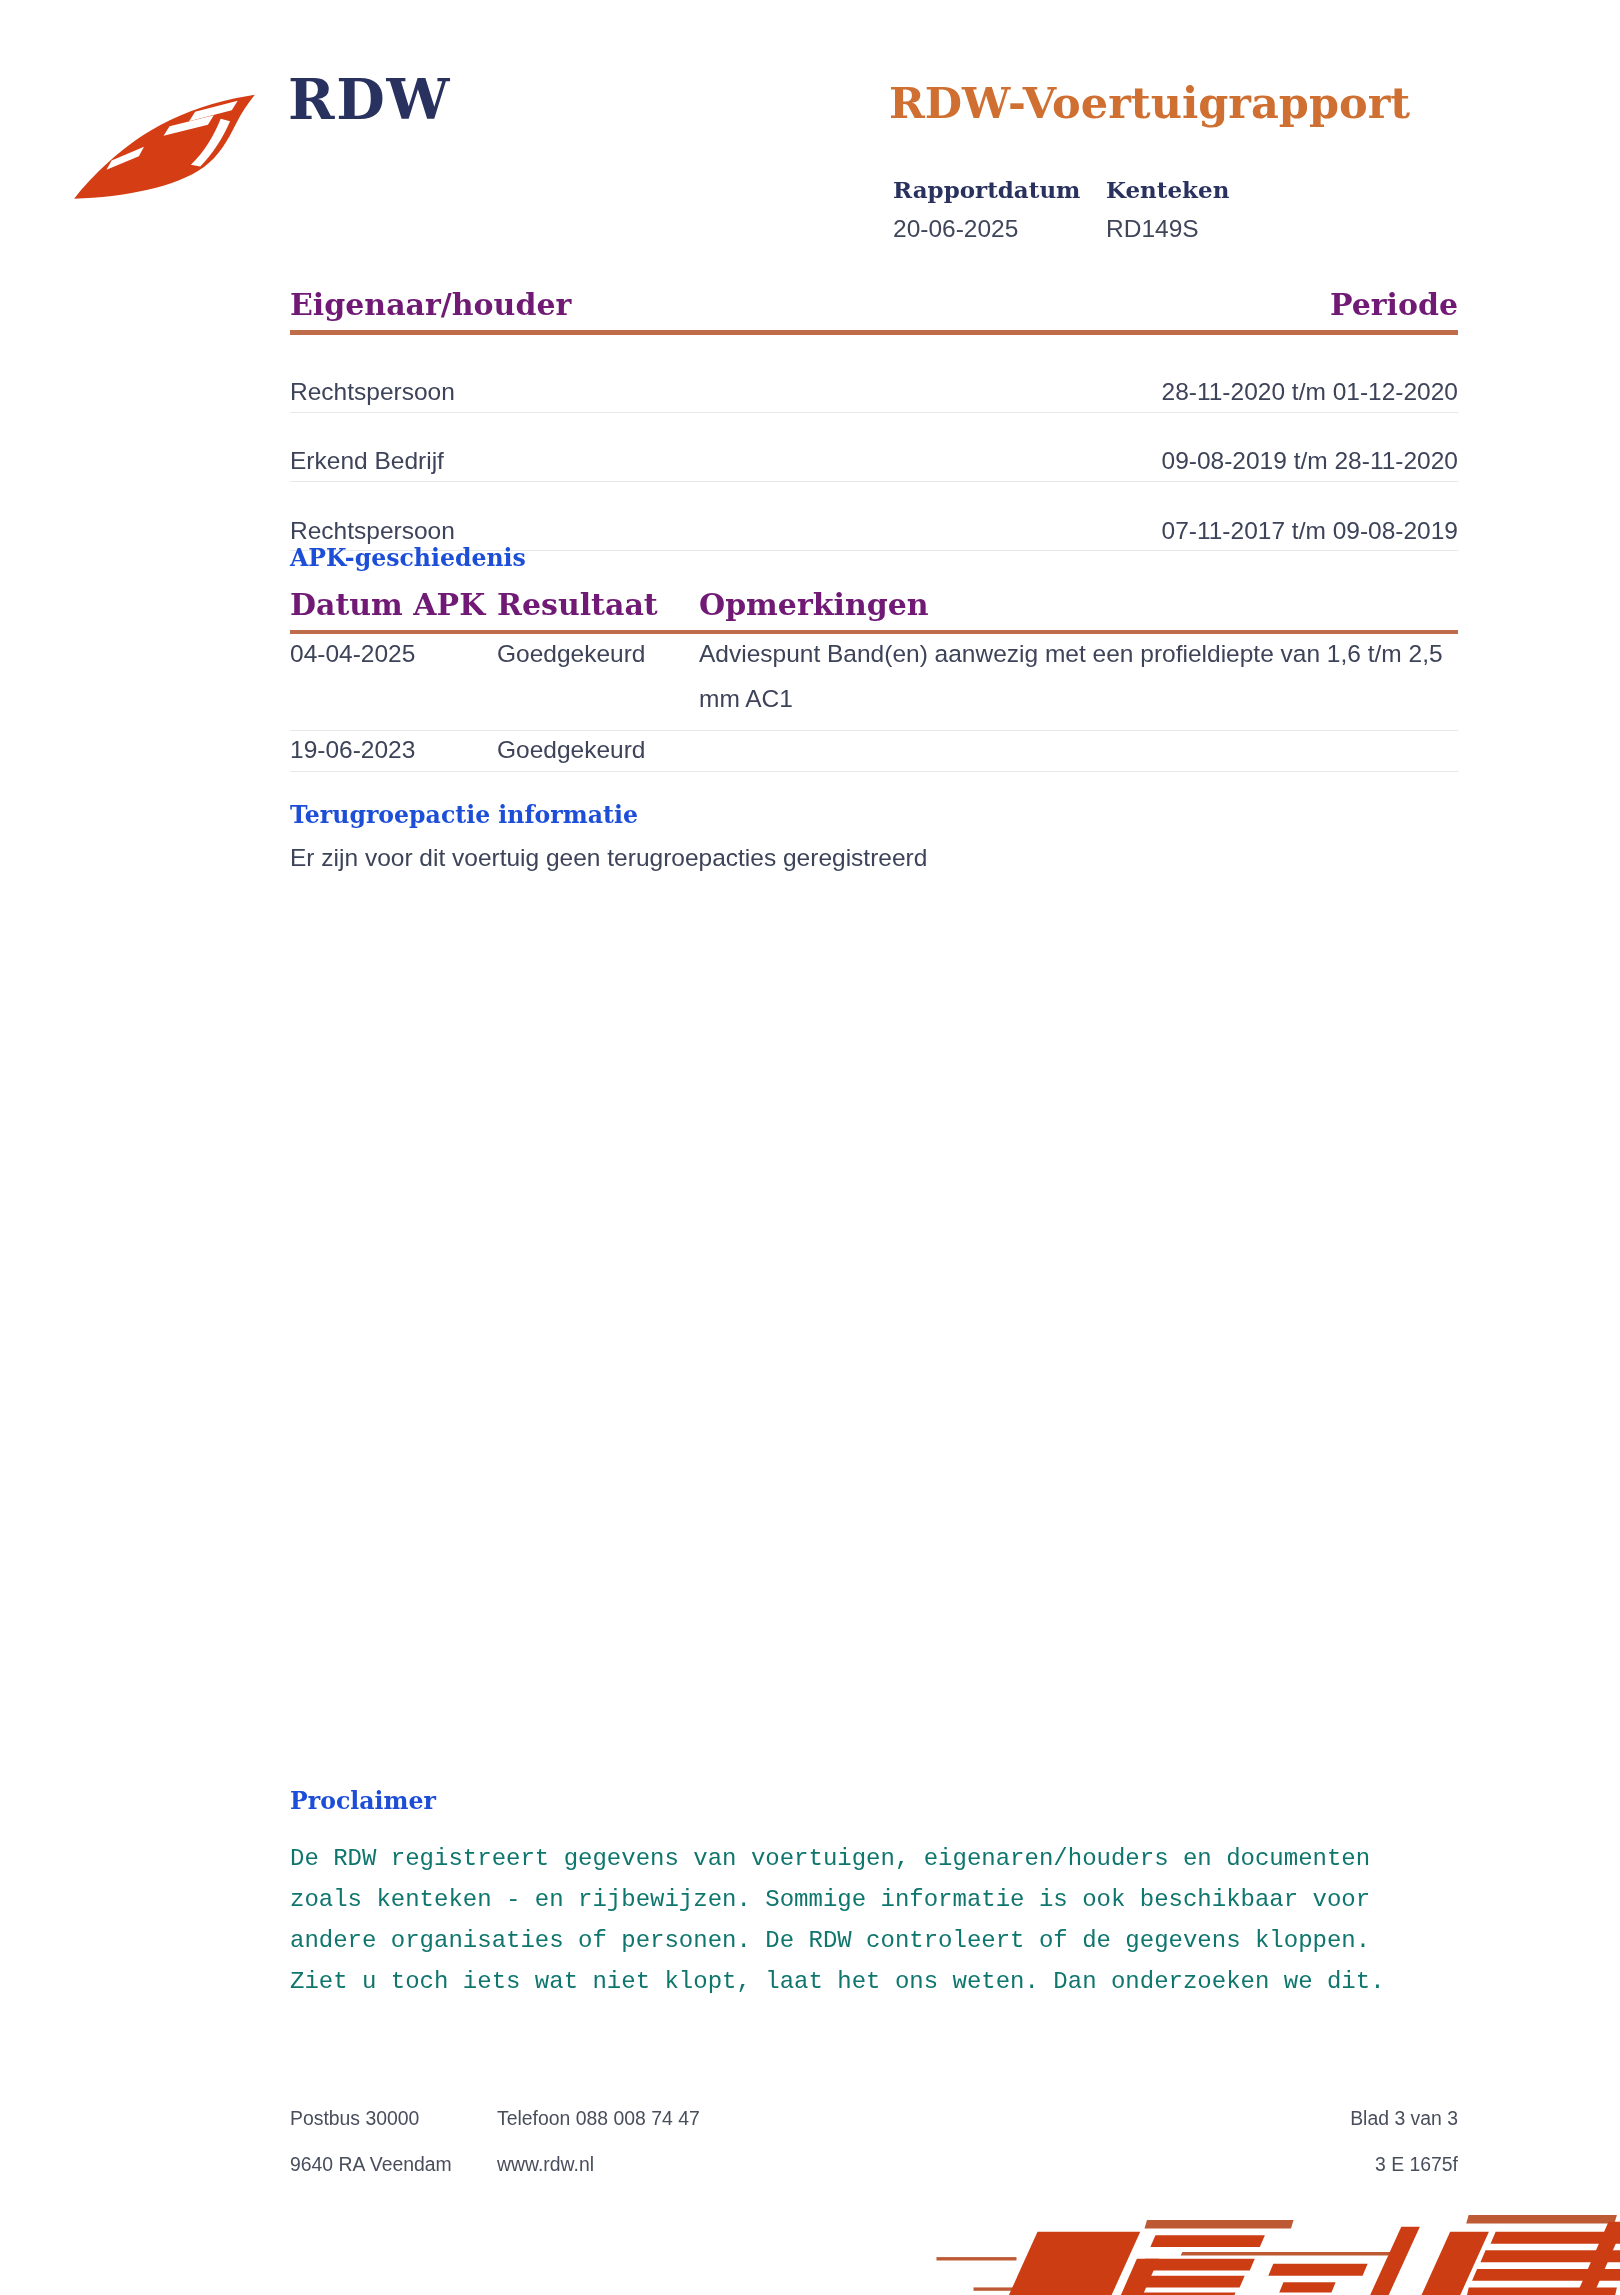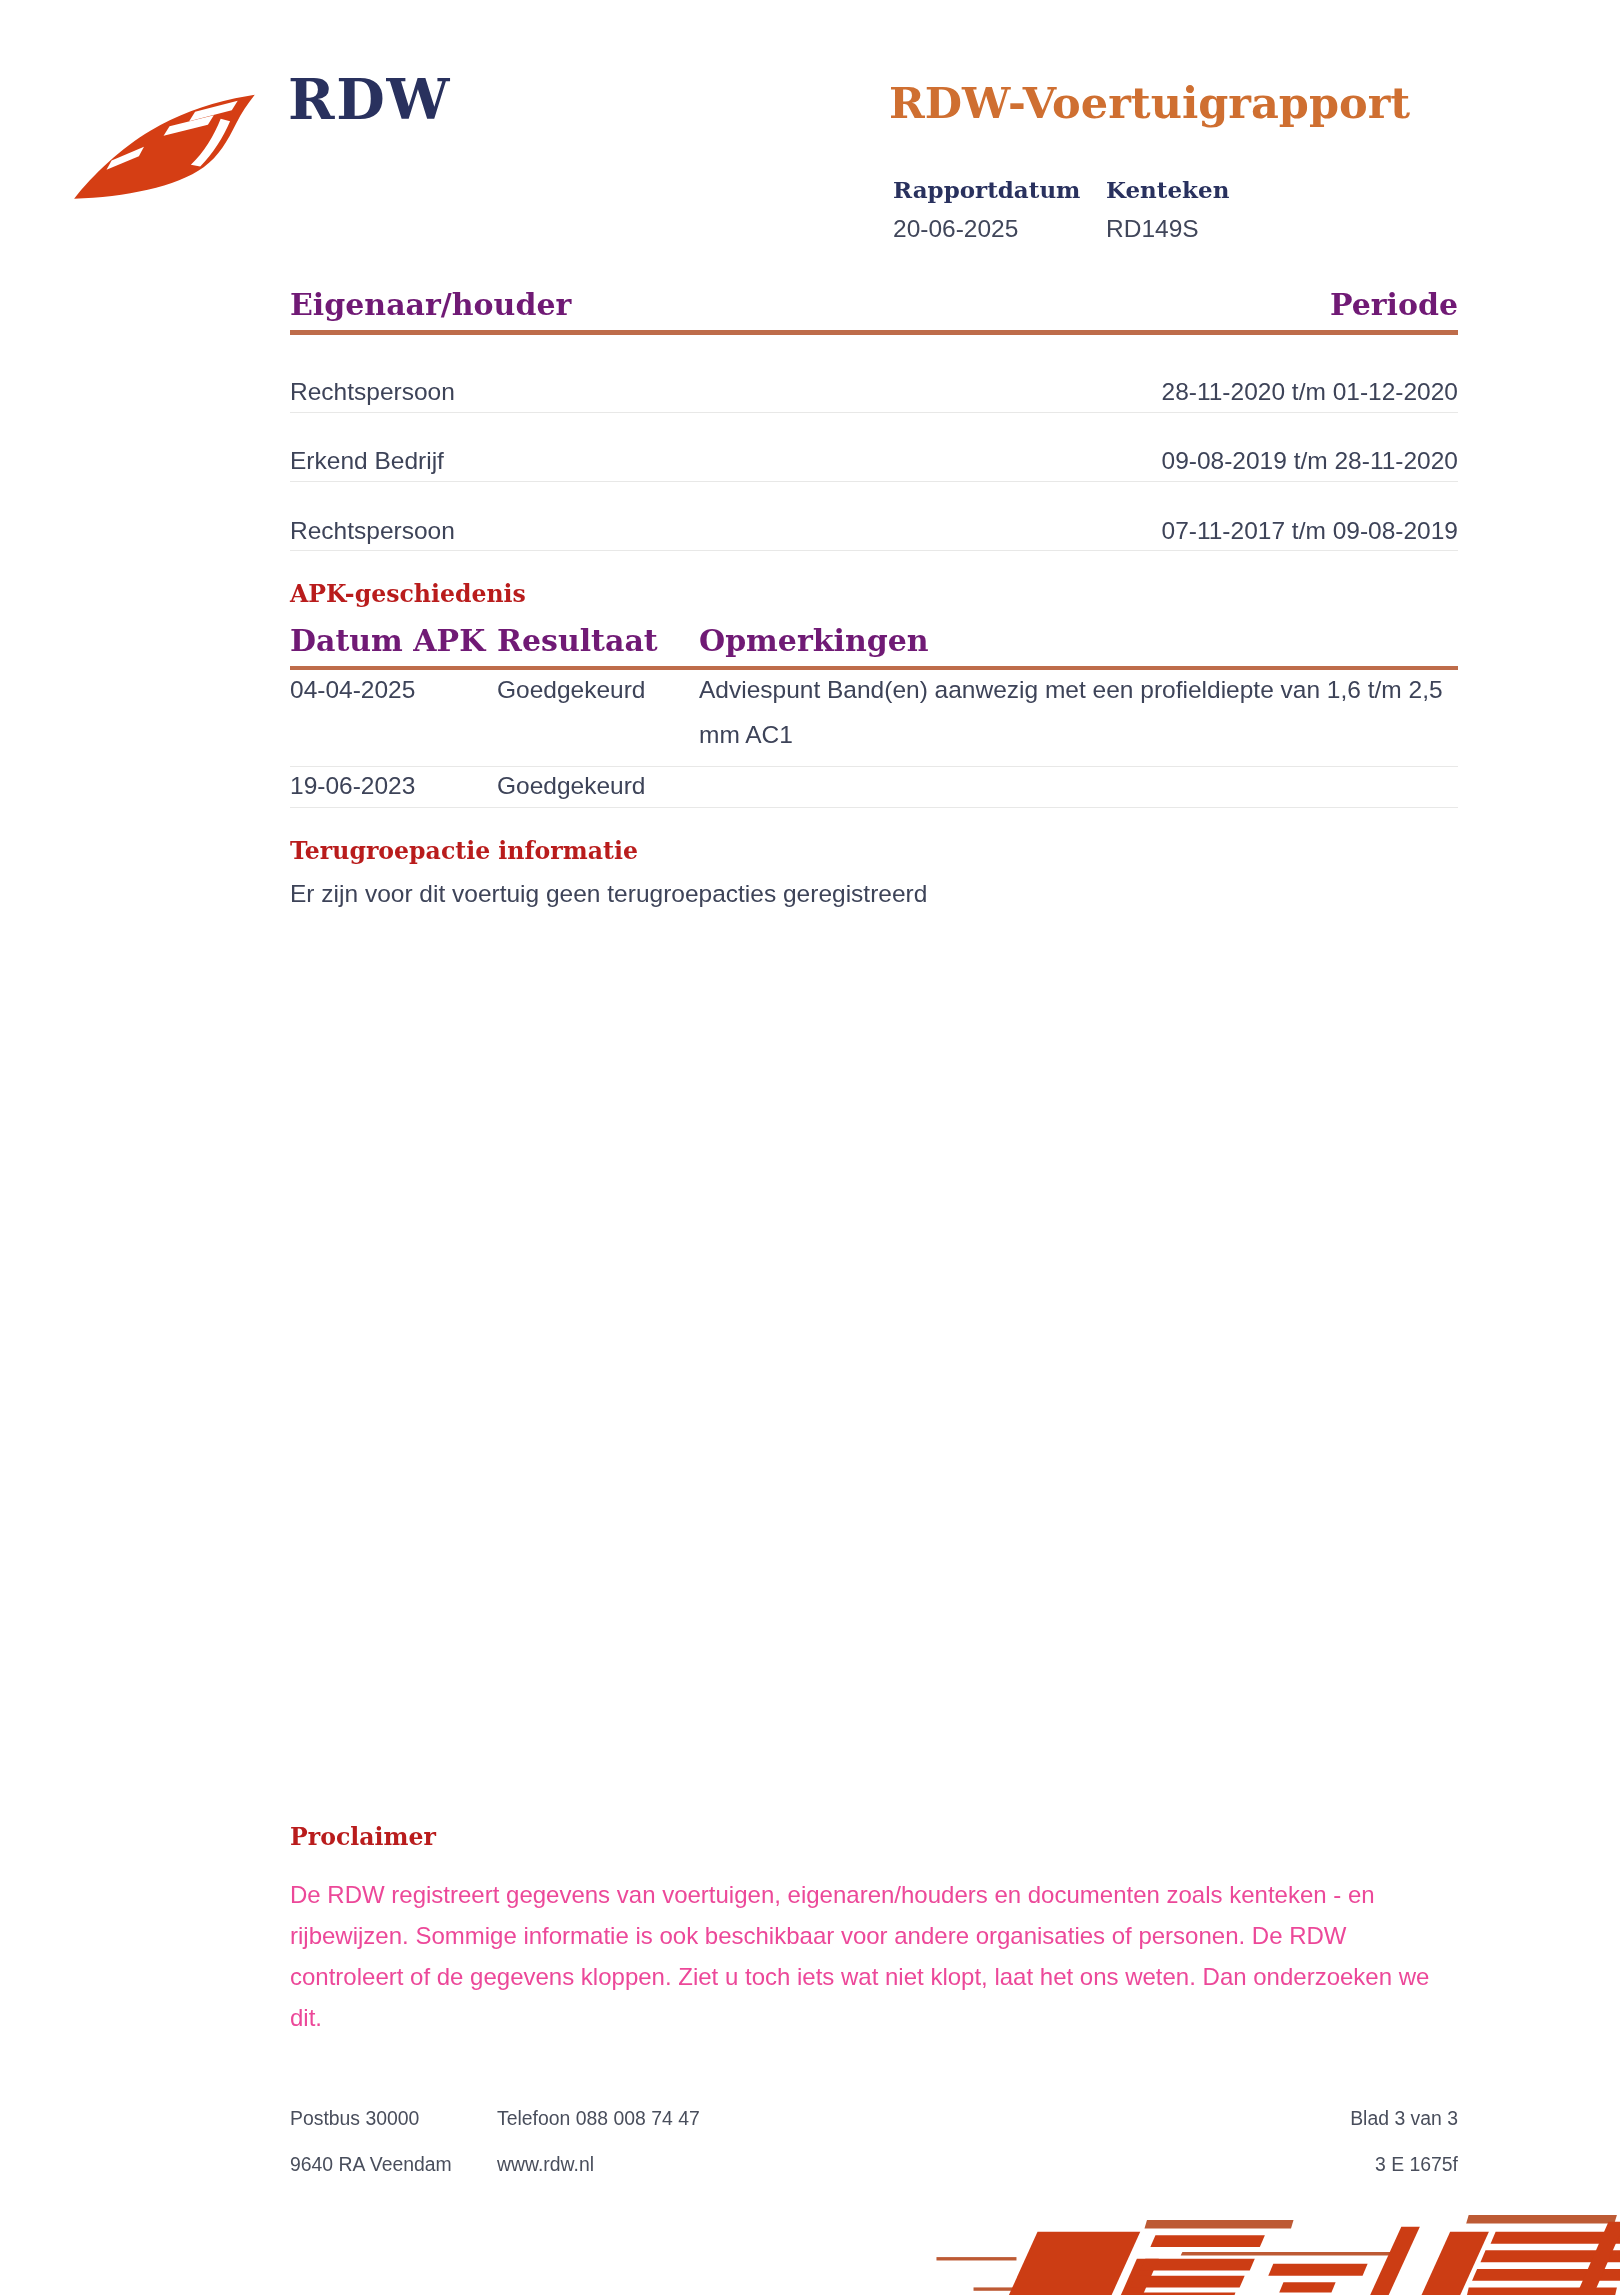--- a/index.html
+++ b/index.html
@@ -34,21 +34,21 @@
 
   
   .content-left { left:290px; width:1168px; }
   .orange-rule { height:4.2px; background:#BE6C4A; }
   .section-heading-navy {
     font-family:"DejaVu Serif", serif; font-weight:700;
     font-size:30px; color:#701a75;
   }
   .section-heading-orange {
     font-family:"DejaVu Serif", serif; font-weight:700;
-    font-size:23.6px; color:#b91c1c;margin-top:36px;
+    font-size:23.6px; color:#1d4ed8;
   }
 
   
   .owner-section { position:absolute; top:287px; }
   .owner-head { display:flex; justify-content:space-between; align-items:baseline; }
   .owner-section .orange-rule { margin-top:8.4px; }
   .owner-rows { margin-top:37px; }
   .owner-row {
     display:flex; justify-content:space-between;
     padding:7.6px 0; border-bottom:1.7px solid #E8E8E7;
@@ -70,21 +70,21 @@
   .apk-remark { line-height:45px; margin-top:-9.3px; max-width:764px; }
 
   
   .recall-section { position:absolute; top:801px; }
   .recall-text { margin-top:15px; font-size:24.5px; color:#3D4358; }
 
   
   .proclaimer-section { position:absolute; top:1787px; }
   .proclaimer-text {
     margin-top:23px; max-width:1140px;
-    font-size:24px; line-height:41px; color:#ec4899;
+    font-size:24px; line-height:41px; color:#0f766e;font-family:Liberation Mono, monospace;
   }
 
   
   .page-footer { position:absolute; top:2107px; font-size:19.4px; color:#494E5C; }
   .footer-row { display:flex; margin-bottom:23px; }
   .footer-col1 { width:207px; }
   .footer-col2 { flex:1 1 auto; }
   .footer-col3 { text-align:center; }
 
   

